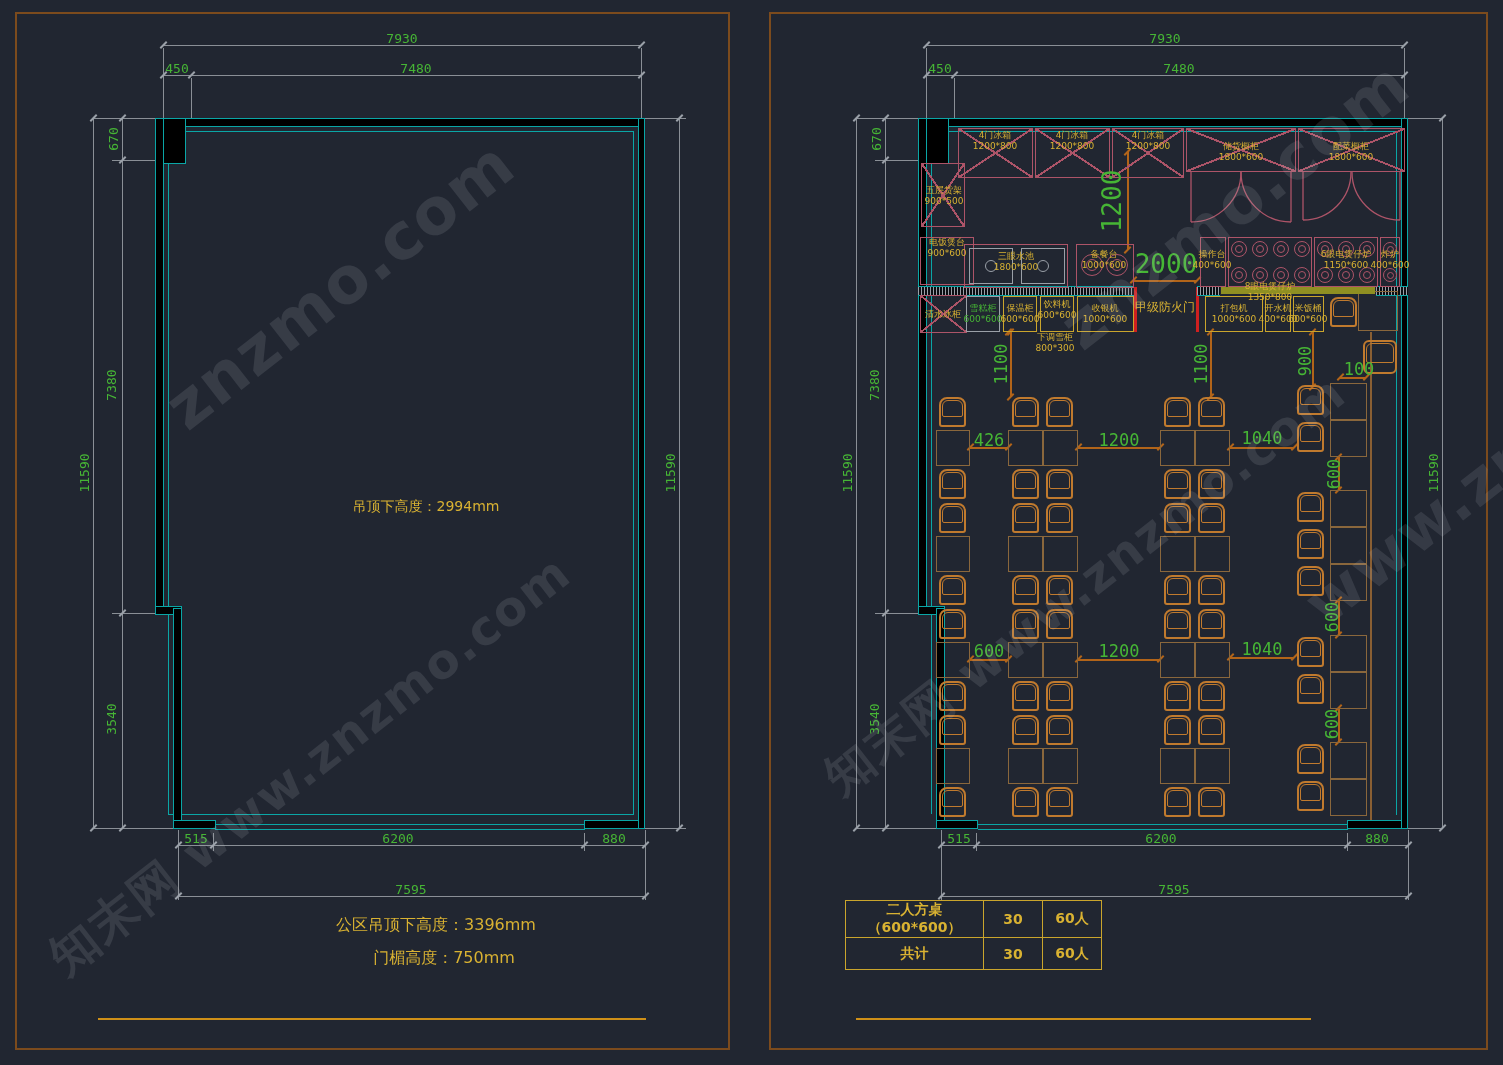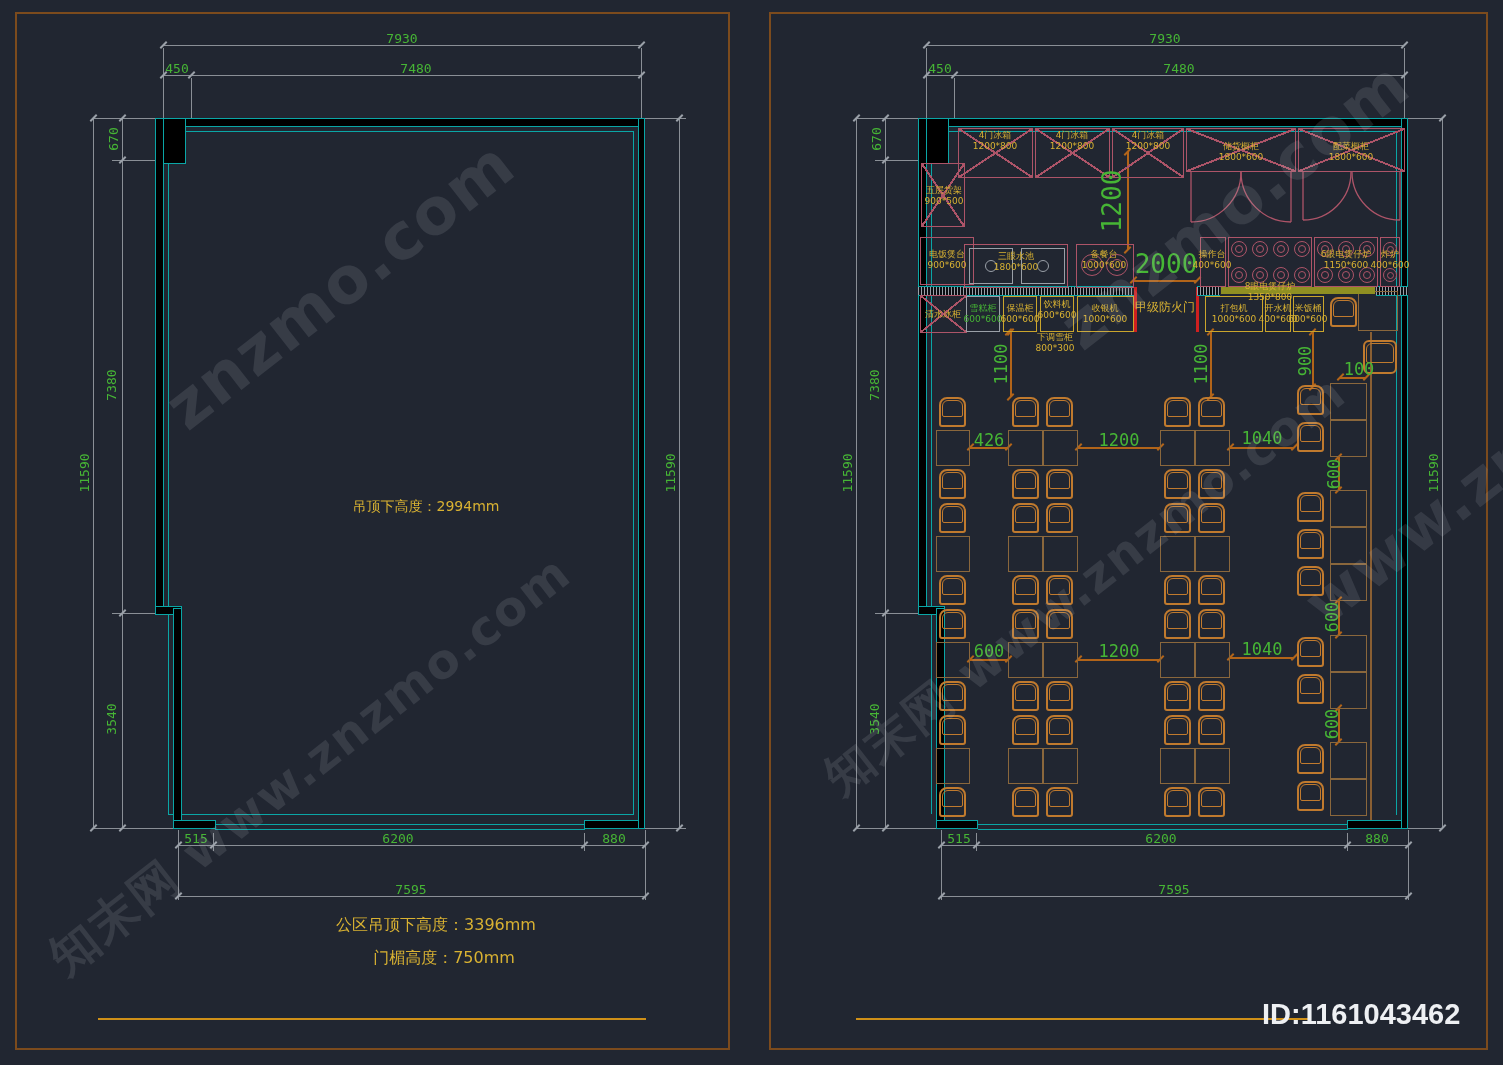--- a/index.html
+++ b/index.html
@@ -76,22 +76,35 @@
     </g>
   </svg>
 
   <div class="note" style="left:426px;top:498px;font-size:14px;">吊顶下高度：2994mm</div>
   <div class="note" style="left:436px;top:915px;font-size:16px;">公区吊顶下高度：3396mm</div>
   <div class="note" style="left:444px;top:948px;font-size:16px;">门楣高度：750mm</div>
   <div class="underline" style="left:98px;top:1018px;width:548px;"></div>
 
   <div class="underline" style="left:856px;top:1018px;width:455px;"></div>
 
-
-  <div class="idtext" style="left:1262px;top:998px;">ID:1161043462</div>
+  <table class="sumtbl" style="left:845px;top:900px;">
+    <tbody>
+        <tr>
+      <td style="width:137px">二人方桌（600*600）</td>
+      <td style="width:58px">30</td>
+      <td style="width:58px">60人</td>
+    </tr>
+    <tr>
+      <td>共计</td>
+      <td>30</td>
+      <td>60人</td>
+    </tr>
+  </tbody>
+    </table>
+
 
 <div class="wall" style="left: 155px; top: 118px; width: 490px; height: 9px;"></div>
     <div class="wall" style="left: 155px; top: 118px; width: 31px; height: 46px;"></div>
     <div class="wall" style="left: 155px; top: 118px; width: 9px; height: 496px;"></div>
     <div class="wall" style="left: 155px; top: 606px; width: 27px; height: 9px;"></div>
     <div class="wall" style="left: 173px; top: 608px; width: 9px; height: 221px;"></div>
     <div class="wall" style="left: 173px; top: 820px; width: 43px; height: 9px;"></div>
     <div class="wall" style="left: 584px; top: 820px; width: 61px; height: 9px;"></div>
     <div class="wall" style="left: 638px; top: 118px; width: 7px; height: 711px;"></div>
     <div class="wall" style="left: 918px; top: 118px; width: 490px; height: 9px;"></div>
@@ -443,21 +456,21 @@
       <div>1800*600</div>
     </div>
     <div class="eql" style="left: 1351px; top: 152px;">
       <div>配菜橱柜</div>
       <div>1800*600</div>
     </div>
     <div class="eql" style="left: 944px; top: 196px;">
       <div>五层货架</div>
       <div>900*500</div>
     </div>
-    <div class="eql" style="left: 947px; top: 260px;">
+    <div class="eql" style="left: 947px; top: 248px;">
       <div>电饭煲台</div>
       <div>900*600</div>
     </div>
     <div class="eql" style="left: 1016px; top: 262px;">
       <div>三眼水池</div>
       <div>1800*600</div>
     </div>
     <div class="eql" style="left: 1104px; top: 260px;">
       <div>备餐台</div>
       <div>1000*600</div>

